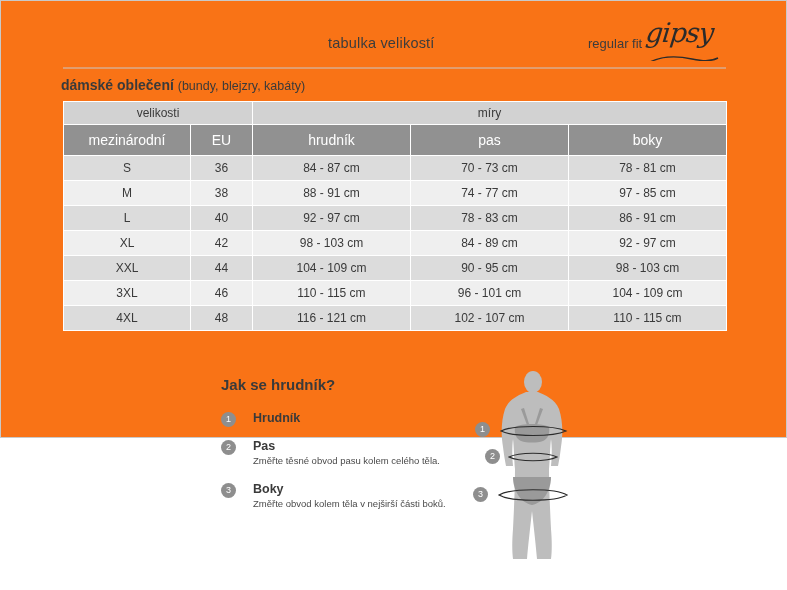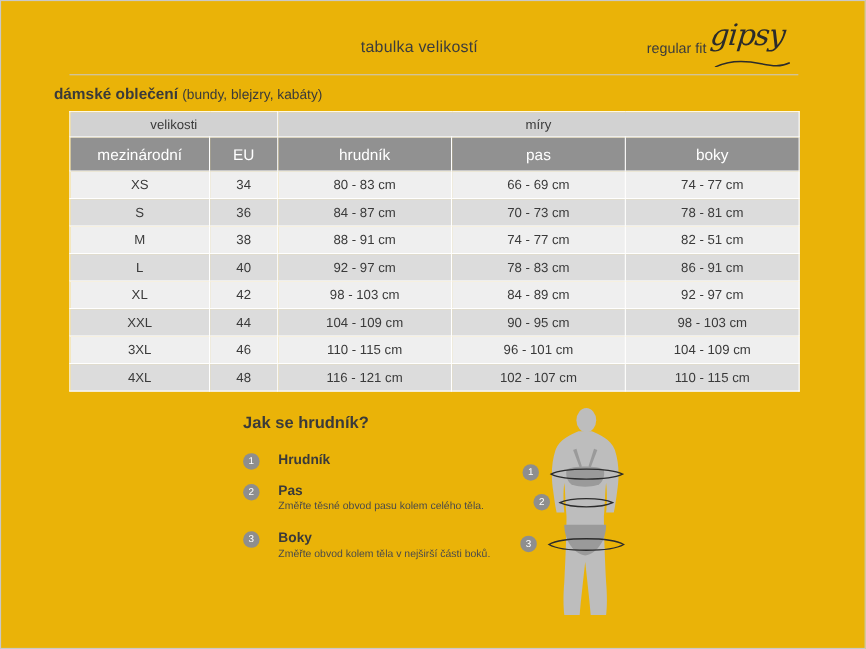--- a/index.html
+++ b/index.html
@@ -12,24 +12,24 @@
     background: #ffffff;
     font-family: "Liberation Sans", sans-serif;
     color: #3a3a3a;
     position: relative;
     overflow: hidden;
   }
   .page {
     position: absolute;
     left: 0; top: 0;
     width: 787px;
-    height: 590px;
+    height: 438px;
     box-sizing: border-box;
     border: 1px solid #c9c9c9;
-    background: #eab308;
+    background: #f97316;
   }
 
   
   .header {
     position: absolute;
     left: 62px;
     top: 30px;
     width: 663px;
     height: 38px;
   }
@@ -69,21 +69,21 @@
     left: 2px;
     top: 32px;
     width: 72px;
     height: 10px;
     overflow: hidden;
   }
 
   
   .subtitle {
     position: absolute;
-    left: 48px;
+    left: 60px;
     top: 76px;
     font-size: 14px;
     color: #3a3a3a;
   }
   .subtitle .bold {
     font-weight: bold;
   }
   .subtitle .light {
     font-weight: normal;
     font-size: 12.5px;
@@ -241,40 +241,33 @@
         <td colspan="3">míry</td>
       </tr>
       <tr class="hdr-row">
         <td>mezinárodní</td>
         <td>EU</td>
         <td>hrudník</td>
         <td>pas</td>
         <td>boky</td>
       </tr>
 
-      <tr class="data-row row-light">
-        <td>XS</td>
-        <td>34</td>
-        <td>80 - 83 cm</td>
-        <td>66 - 69 cm</td>
-        <td>74 - 77 cm</td>
-      </tr>
       <tr class="data-row row-dark">
         <td>S</td>
         <td>36</td>
         <td>84 - 87 cm</td>
         <td>70 - 73 cm</td>
         <td>78 - 81 cm</td>
       </tr>
       <tr class="data-row row-light">
         <td>M</td>
         <td>38</td>
         <td>88 - 91 cm</td>
         <td>74 - 77 cm</td>
-        <td>82 - 51 cm</td>
+        <td>97 - 85 cm</td>
       </tr>
       <tr class="data-row row-dark">
         <td>L</td>
         <td>40</td>
         <td>92 - 97 cm</td>
         <td>78 - 83 cm</td>
         <td>86 - 91 cm</td>
       </tr>
       <tr class="data-row row-light">
         <td>XL</td>

